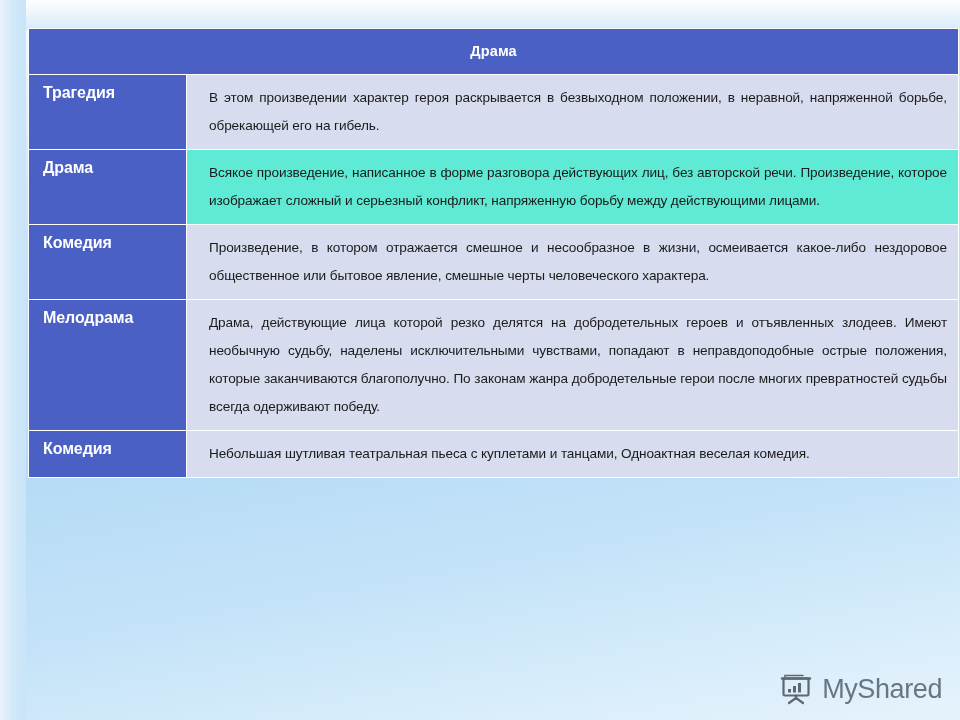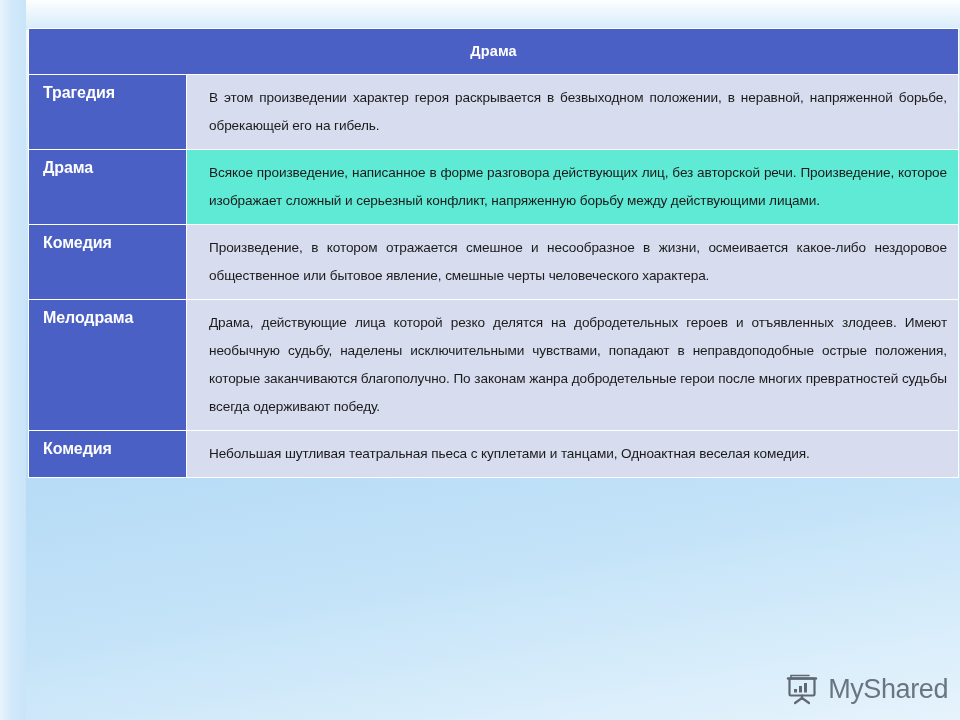--- a/index.html
+++ b/index.html
@@ -98,21 +98,21 @@
     letter-spacing: -0.1px;
   }
 
   
   tr.shade-a td.def { background: #d7dcee; }
   tr.shade-b td.def { background: #5eead4; }
 
   
   .watermark {
     position: absolute;
-    right: 12px;
+    right: 18px;
     bottom: 14px;
     display: flex;
     align-items: center;
     gap: 9px;
     opacity: 0.88;
     pointer-events: none;
   }
   .watermark .wm-text {
     font-size: 27px;
     color: #5a6472;

